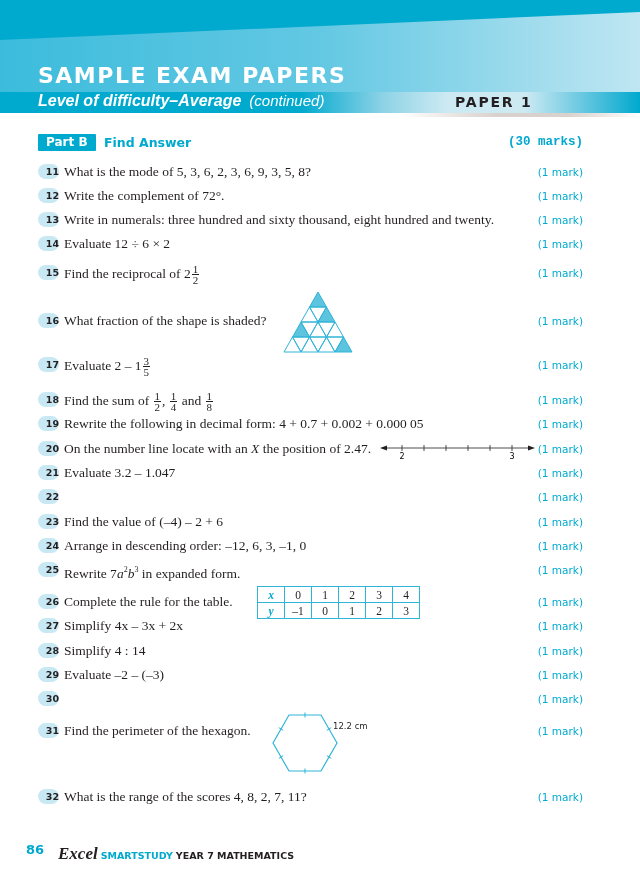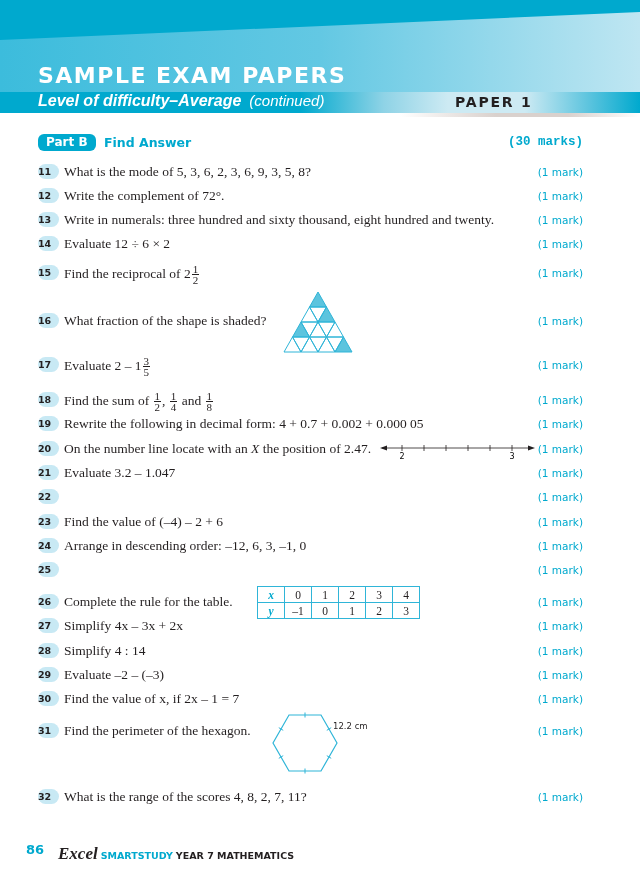--- a/index.html
+++ b/index.html
@@ -13,31 +13,31 @@
     background: linear-gradient(90deg, #00a9ce 0%, #00a9ce 47%, #8fd3e6 60%, #cdeaf3 70%, #cdeaf3 82%, #5cc4de 92%, #00a9ce 100%); }
   .title { position: absolute; left: 38px; top: 63px; font-family: "DejaVu Sans", sans-serif; font-weight: bold;
     font-size: 22px; letter-spacing: 1.5px; color: #ffffff; }
   .subtitle { position: absolute; left: 38px; top: 92px; font-family: "Liberation Sans", sans-serif; font-style: italic;
     font-weight: bold; font-size: 16px; color: #ffffff; white-space: nowrap; }
   .subtitle .cont { font-weight: normal; font-size: 15px; margin-left: 8px; }
   .paper { position: absolute; left: 455px; top: 94px; font-family: "DejaVu Sans", sans-serif; font-weight: bold;
     font-size: 14px; letter-spacing: 1.8px; color: #231f20; }
 
   
-  .part-badge { position: absolute; left: 38px; top: 134px; height: 17px; padding: 0 8px; border-radius: 6px;
+  .part-badge { position: absolute; left: 38px; top: 134px; height: 17px; padding: 0 8px; border-radius: 1px;
     background: #00a9ce; color: #ffffff; font-family: "DejaVu Sans", sans-serif; font-weight: bold; font-size: 12px; line-height: 17px; }
   .part-title { position: absolute; left: 104px; top: 134px; color: #00a9ce; font-family: "DejaVu Sans", sans-serif;
     font-weight: bold; font-size: 12.5px; line-height: 17px; }
   .part-marks { position: absolute; right: 57px; top: 134px; color: #00a9ce; font-family: Liberation Mono, monospace;
     font-weight: bold; font-size: 12.5px; line-height: 17px; }
 
   
   .q { position: absolute; left: 38px; width: 545px; height: 18px; }
   .q .num { position: absolute; left: 0; top: 1px; width: 21px; height: 15px; border-radius: 8px; background: #c8e9f4;
-    font-family: "DejaVu Sans", sans-serif; font-weight: bold; font-size: 9.5px; line-height: 15px; text-align: left; color: #231f20; }
+    font-family: "DejaVu Sans", sans-serif; font-weight: bold; font-size: 9.5px; line-height: 15px; text-align: right; color: #231f20; }
   .q .text { position: absolute; left: 26px; top: 0; font-size: 13.5px; line-height: 18px; white-space: nowrap; }
   .q .mark { position: absolute; right: 0; top: 1px; font-family: "DejaVu Sans", sans-serif; font-size: 10.5px; line-height: 16px; color: #00a9ce; }
   .frac { display: inline-block; vertical-align: middle; text-align: center; font-size: 11px; line-height: 10px; margin: 0 1px; }
   .frac .n { display: block; border-bottom: 1px solid #231f20; padding: 0 1px; }
   .frac .d { display: block; padding: 0 1px; }
   i.v { font-style: italic; }
   sup { font-size: 8px; }
 
   
   .xy-table { position: absolute; left: 257px; top: 586px; border-collapse: collapse; font-size: 11.5px; }
@@ -141,20 +141,21 @@
   <span class="text">Find the value of (–4) – 2 + 6</span>
   <span class="mark">(1 mark)</span>
 </div>
 <div class="q" style="top:537px">
   <span class="num">24</span>
   <span class="text">Arrange in descending order: –12,  6,  3,  –1,  0</span>
   <span class="mark">(1 mark)</span>
 </div>
 <div class="q" style="top:561px">
   <span class="num">25</span>
+  <span class="text"><span>Rewrite 7</span><i class="v">a</i><sup>2</sup><i class="v">b</i><sup>3</sup><span> in expanded form.</span></span>
   <span class="mark">(1 mark)</span>
 </div>
 <div class="q" style="top:593px">
   <span class="num">26</span>
   <span class="text">Complete the rule for the table.</span>
   <span class="mark">(1 mark)</span>
 </div>
 <div class="q" style="top:617px">
   <span class="num">27</span>
   <span class="text">Simplify 4x – 3x + 2x</span>
@@ -165,21 +166,20 @@
   <span class="text">Simplify 4 : 14</span>
   <span class="mark">(1 mark)</span>
 </div>
 <div class="q" style="top:666px">
   <span class="num">29</span>
   <span class="text">Evaluate –2 – (–3)</span>
   <span class="mark">(1 mark)</span>
 </div>
 <div class="q" style="top:690px">
   <span class="num">30</span>
-  <span class="text">Find the value of x, if 2x – 1 = 7</span>
   <span class="mark">(1 mark)</span>
 </div>
 <div class="q" style="top:722px">
   <span class="num">31</span>
   <span class="text">Find the perimeter of the hexagon.</span>
   <span class="mark">(1 mark)</span>
 </div>
 <div class="q" style="top:788px">
   <span class="num">32</span>
   <span class="text">What is the range of the scores 4, 8, 2, 7, 11?</span>

